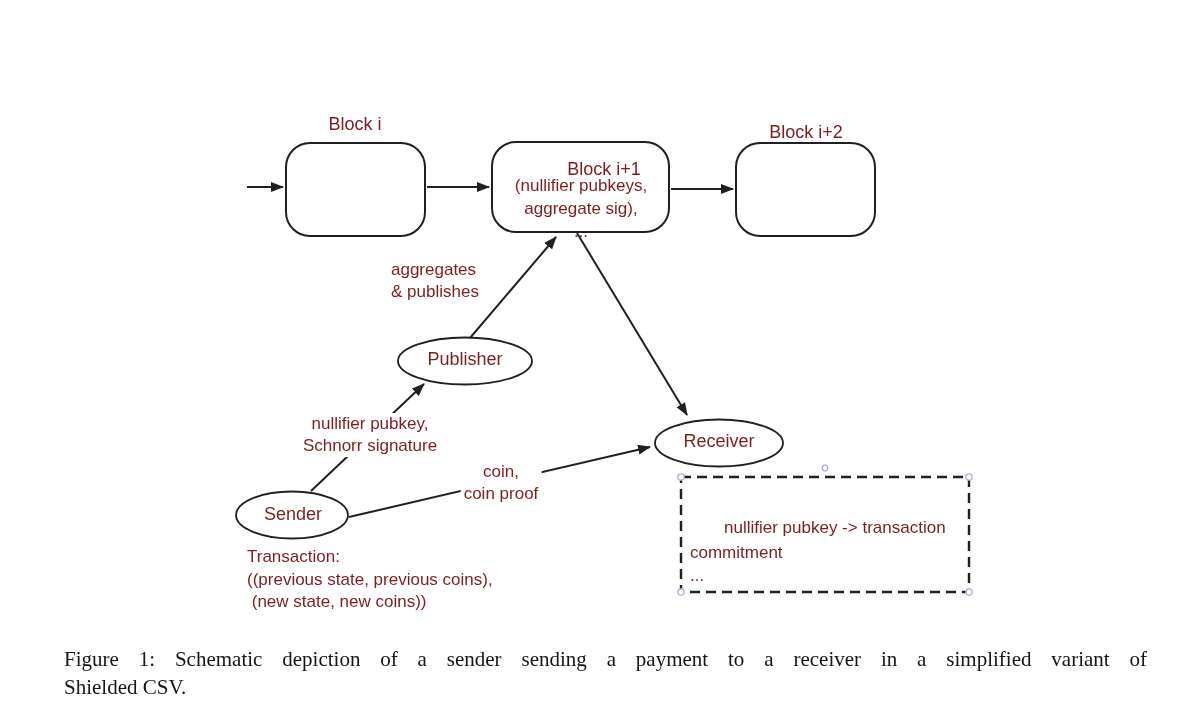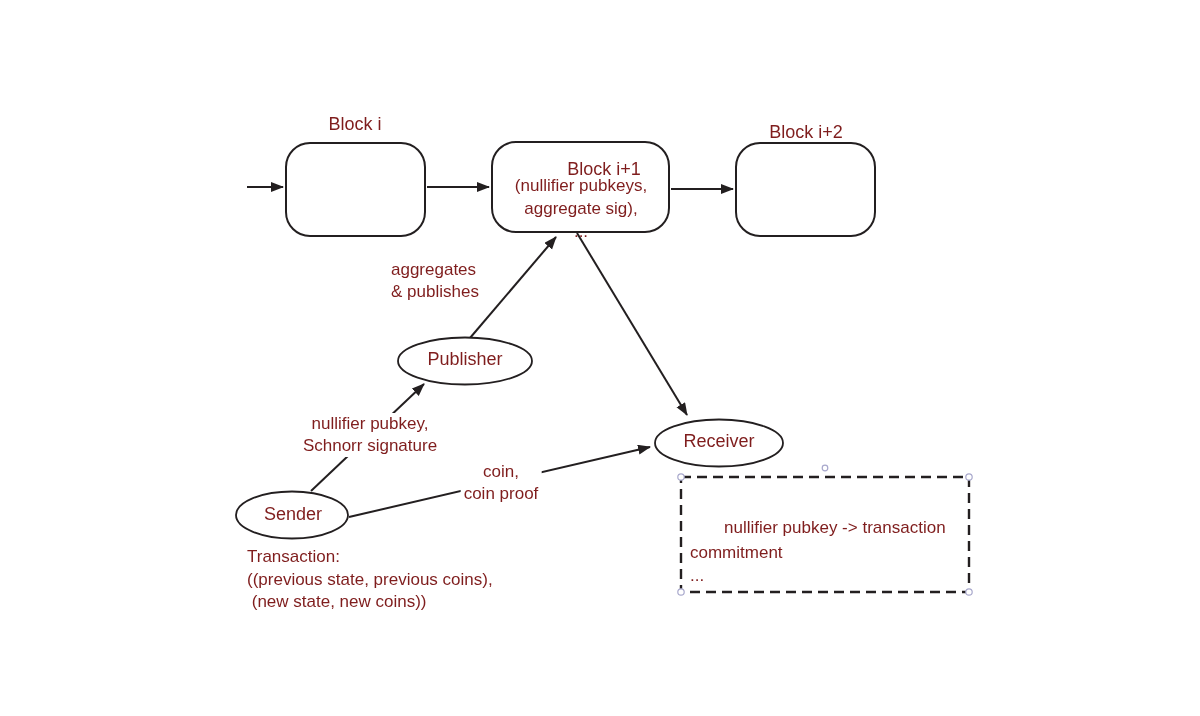--- a/index.html
+++ b/index.html
@@ -89,14 +89,18 @@
 ((previous state, previous coins),
  (new state, new coins))</div>
 
   <div class="lbl ctr bgw" style="left:501px;top:461px;">coin,
 coin proof</div>
 
   <div class="lbl acc-map" style="left:724px;top:516px;">nullifier pubkey -&gt; transaction</div>
   <div class="lbl acc-map acc-right" style="left:690px;top:541px;width:272px;">commitment</div>
   <div class="lbl acc-map" style="left:690px;top:564px;">...</div>
 
+  <div class="caption">
+    <div class="l1">Figure 1: Schematic depiction of a sender sending a payment to a receiver in a simplified variant of</div>
+    <div class="l2">Shielded CSV.</div>
+  </div>
 
 </div>
 
 </body></html>

